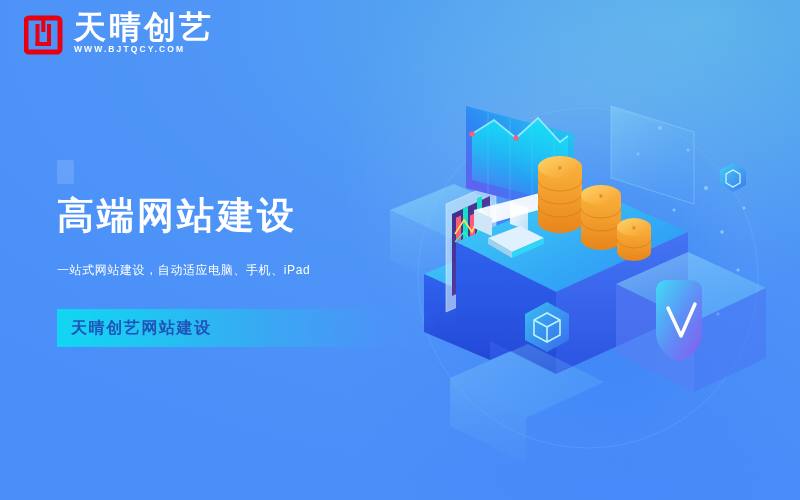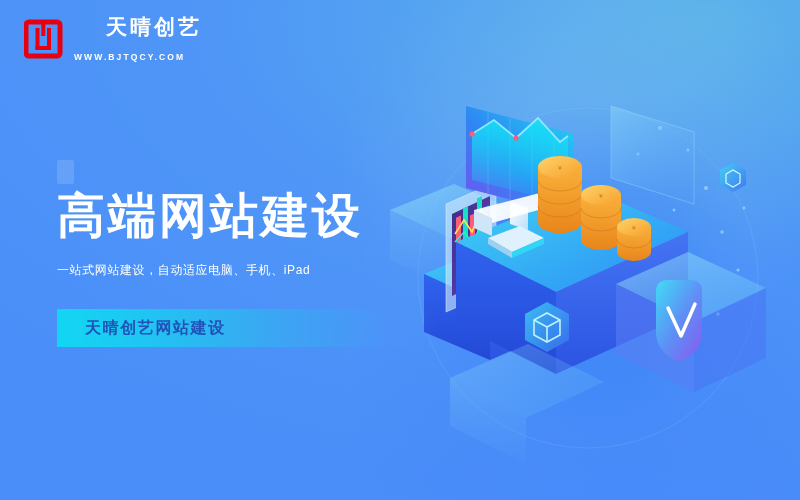--- a/index.html
+++ b/index.html
@@ -32,56 +32,55 @@
 
   
   .logo {
     position:absolute; left:24px; top:14px;
     display:flex; align-items:center; gap:10px;
     z-index:20;
   }
   .logo-mark { width:40px; height:40px; flex:0 0 40px; }
   .logo-words { display:flex; flex-direction:column; justify-content:center; }
   .logo-cn {
-    font-size:21px; line-height:26px; font-weight:700; color:#ffffff;
+    font-size:32px; line-height:26px; font-weight:700; color:#ffffff;
     letter-spacing:3px;
-    margin-left:32px;
   }
   .logo-url {
     font-size:8.5px; line-height:12px; color:#ffffff;
-    letter-spacing:2.1px; font-weight:700; margin-top:11px;
+    letter-spacing:2.1px; font-weight:700; margin-top:3px;
   }
 
   
   .copy { position:absolute; left:57px; top:160px; z-index:18; }
   .deco-tab {
     width:17px; height:24px; border-radius:2px;
     background:rgba(255,255,255,.14); margin-bottom:8px;
   }
   .headline {
-    font-size:48px; line-height:48px; font-weight:700; color:#ffffff;
+    font-size:37px; line-height:48px; font-weight:700; color:#ffffff;
     letter-spacing:3px;
   }
   .subhead {
     margin-top:19px;
     font-size:12px; line-height:22px; color:#ffffff; letter-spacing:.6px;
   }
   .cta {
     margin-top:28px; position:relative;
     width:380px; height:38px;
     display:flex; align-items:center;
   }
   .cta-bar {
     position:absolute; left:0; top:0; width:100%; height:100%;
     background:linear-gradient(90deg,#12d6f3 0%, #1fc6f2 22%, #3aa7f3 56%, rgba(77,150,250,.25) 86%, rgba(77,150,250,0) 100%);
     border-radius:1px;
   }
   .cta-label {
     position:relative; z-index:2;
-    padding-left:28px;
+    padding-left:14px;
     font-size:16px; font-weight:700; color:#1f53b8; letter-spacing:1.6px;
   }
 
   
   .art { position:absolute; left:388px; top:92px; width:400px; height:380px; z-index:12; }
   .art svg { width:100%; height:100%; display:block; }
 </style>
 </head>
 <body>
 

